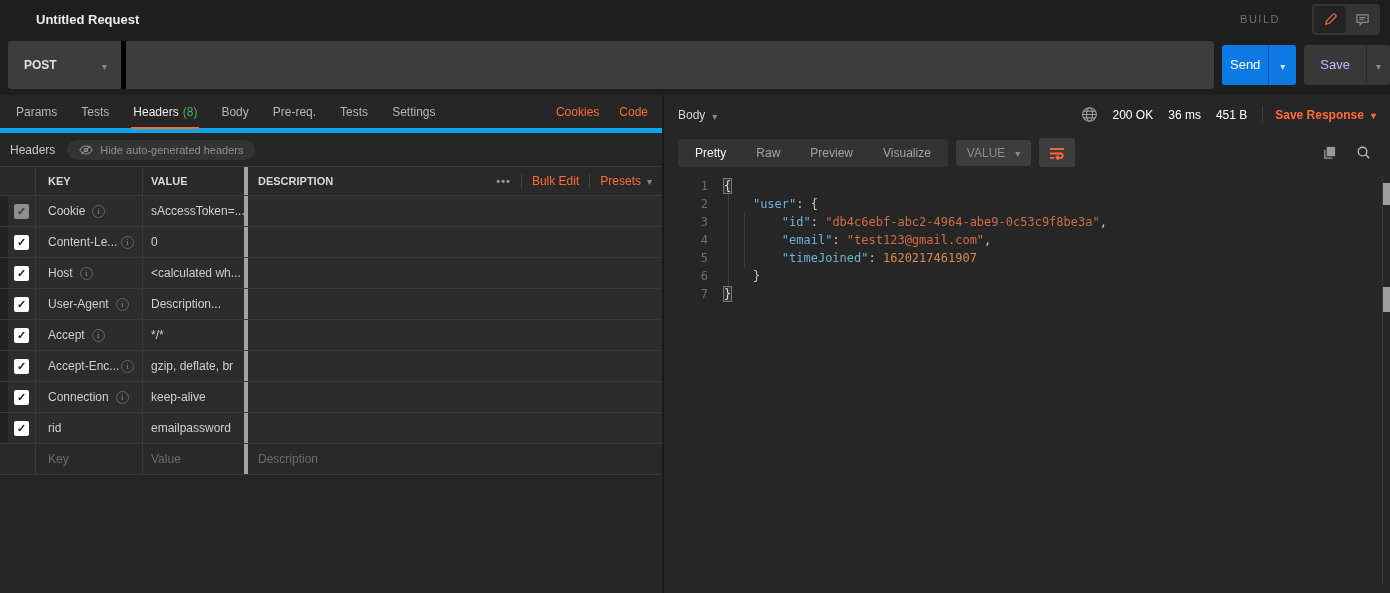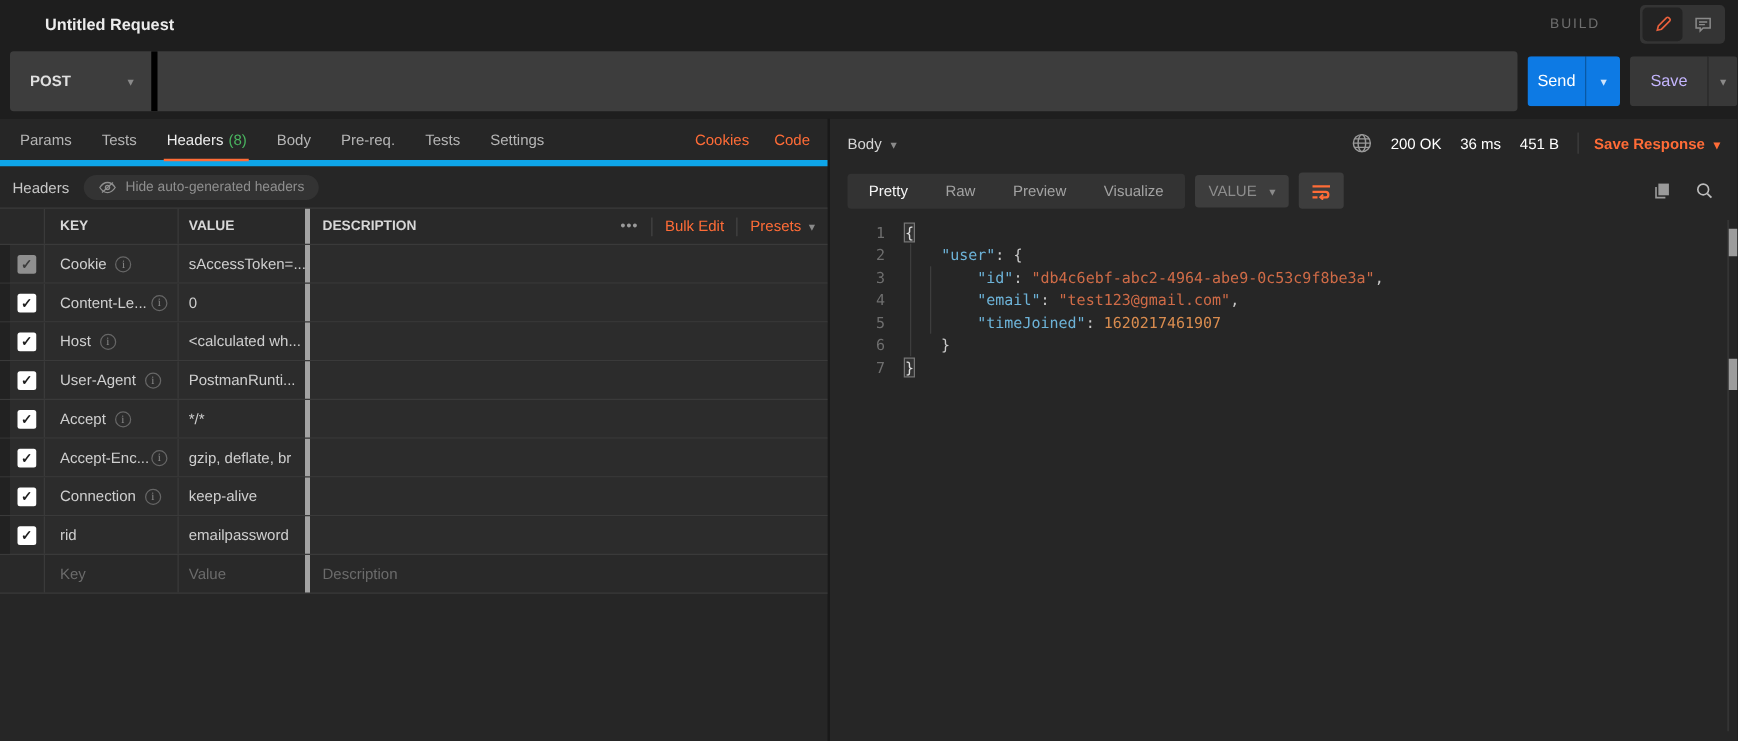--- a/index.html
+++ b/index.html
@@ -270,21 +270,21 @@
             </div>
             <div class="trow">
               <span class="c-gutter"></span>
               <span class="c-cb">
                 <span class="cb"></span>
               </span>
               <span class="c-key">
                 <span>User-Agent</span>
                 <span class="info"></span>
               </span>
-              <span class="c-val">PostmanRunti...</span>
+              <span class="c-val">Description...</span>
               <span class="c-desc"></span>
             </div>
             <div class="trow">
               <span class="c-gutter"></span>
               <span class="c-cb">
                 <span class="cb"></span>
               </span>
               <span class="c-key">
                 <span>Accept</span>
                 <span class="info"></span>

